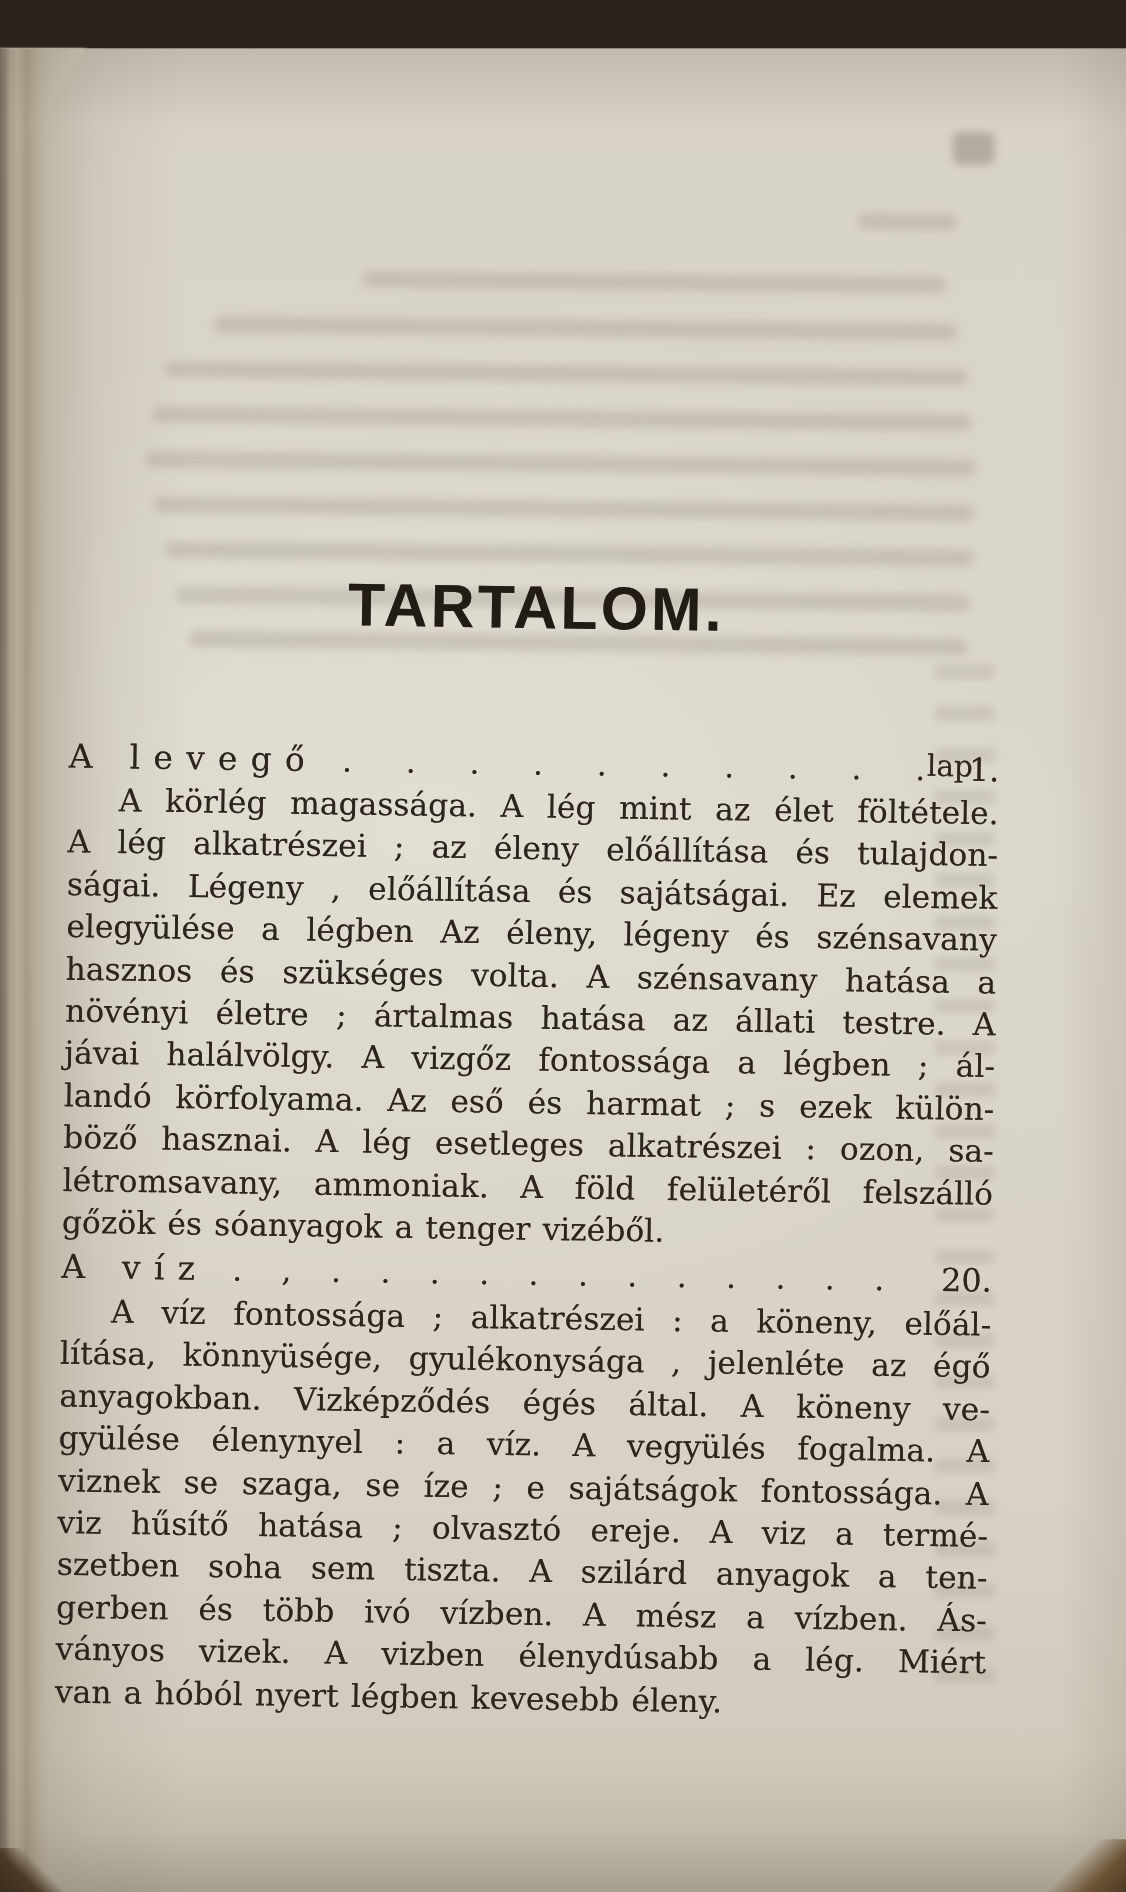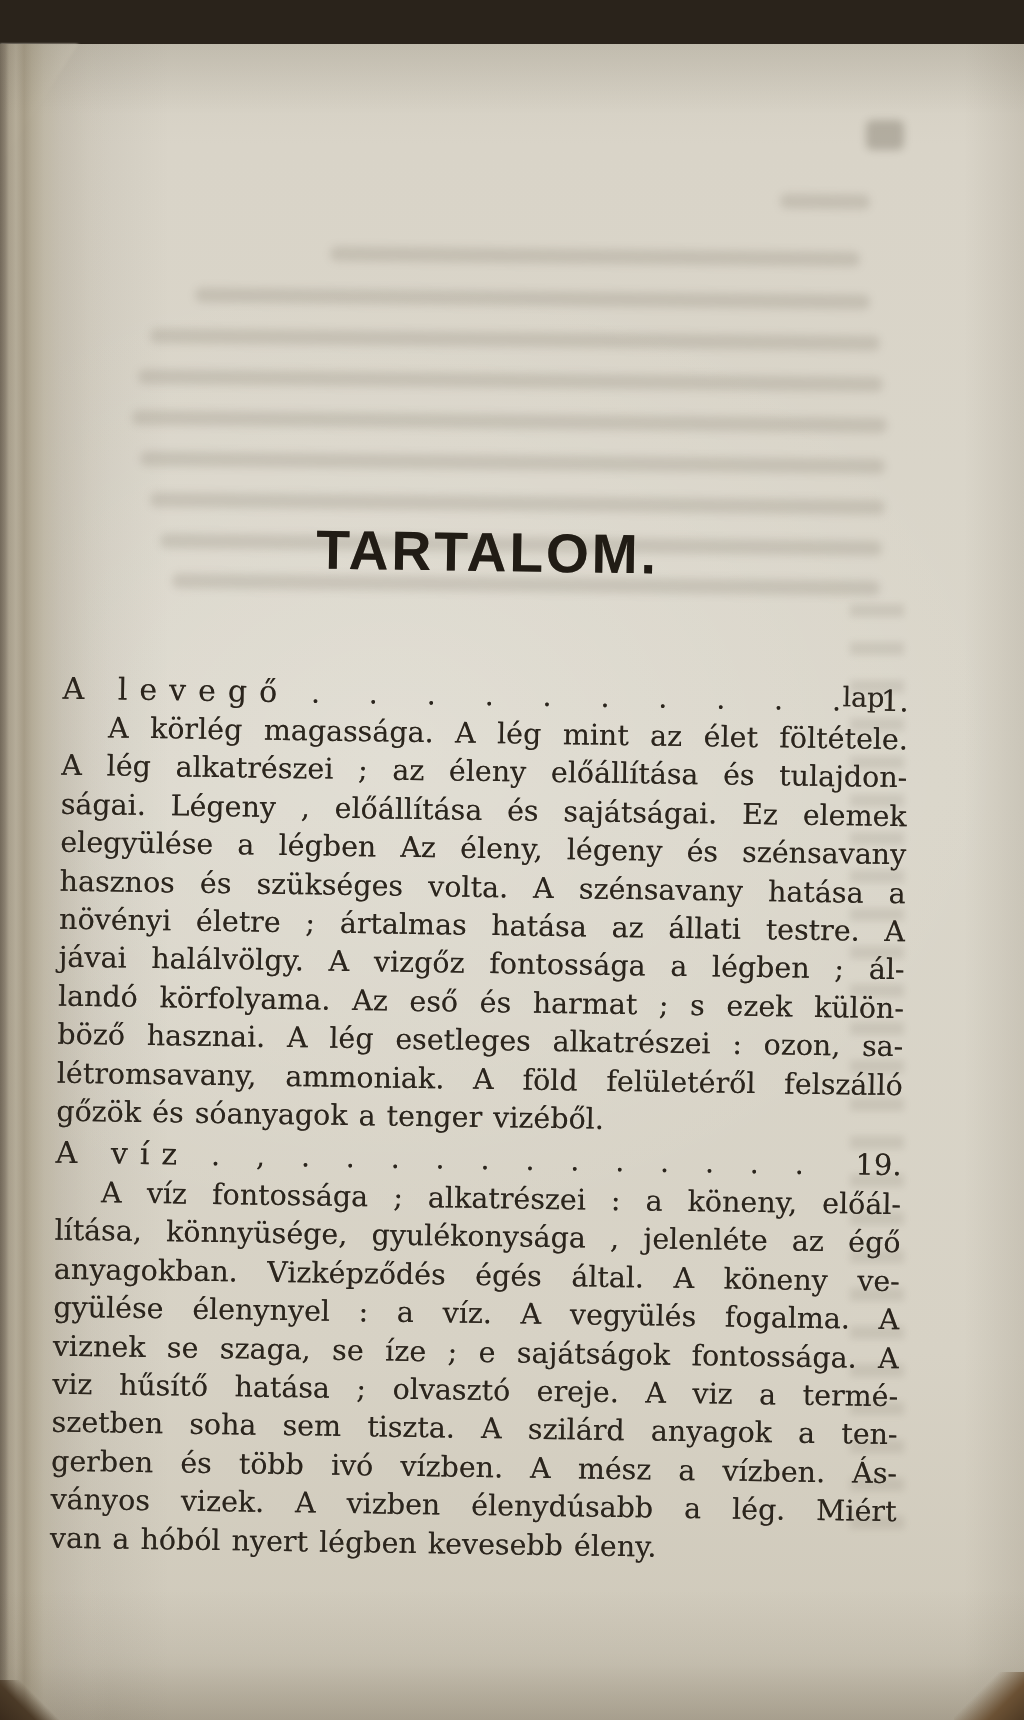--- a/index.html
+++ b/index.html
@@ -165,21 +165,21 @@
       <div class="line">jávai halálvölgy. A vizgőz fontossága a légben ; ál-</div>
       <div class="line">landó körfolyama. Az eső és harmat ; s ezek külön-</div>
       <div class="line">böző hasznai. A lég esetleges alkatrészei : ozon, sa-</div>
       <div class="line">létromsavany, ammoniak. A föld felületéről felszálló</div>
       <div class="line last">gőzök és sóanyagok a tenger vizéből.</div>
     </div>
 
     <div class="entry-row" id="entry-water">
       <span class="heading">A víz</span>
       <span class="leader">.,..............</span>
-      <span class="pageno">19.</span>
+      <span class="pageno">20.</span>
     </div>
 
     <div class="para" id="para-water">
       <div class="line first">A víz fontossága ; alkatrészei : a köneny, előál-</div>
       <div class="line">lítása, könnyüsége, gyulékonysága , jelenléte az égő</div>
       <div class="line">anyagokban. Vizképződés égés által. A köneny ve-</div>
       <div class="line">gyülése élenynyel : a víz. A vegyülés fogalma. A</div>
       <div class="line">viznek se szaga, se íze ; e sajátságok fontossága. A</div>
       <div class="line">viz hűsítő hatása ; olvasztó ereje. A viz a termé-</div>
       <div class="line">szetben soha sem tiszta. A szilárd anyagok a ten-</div>

